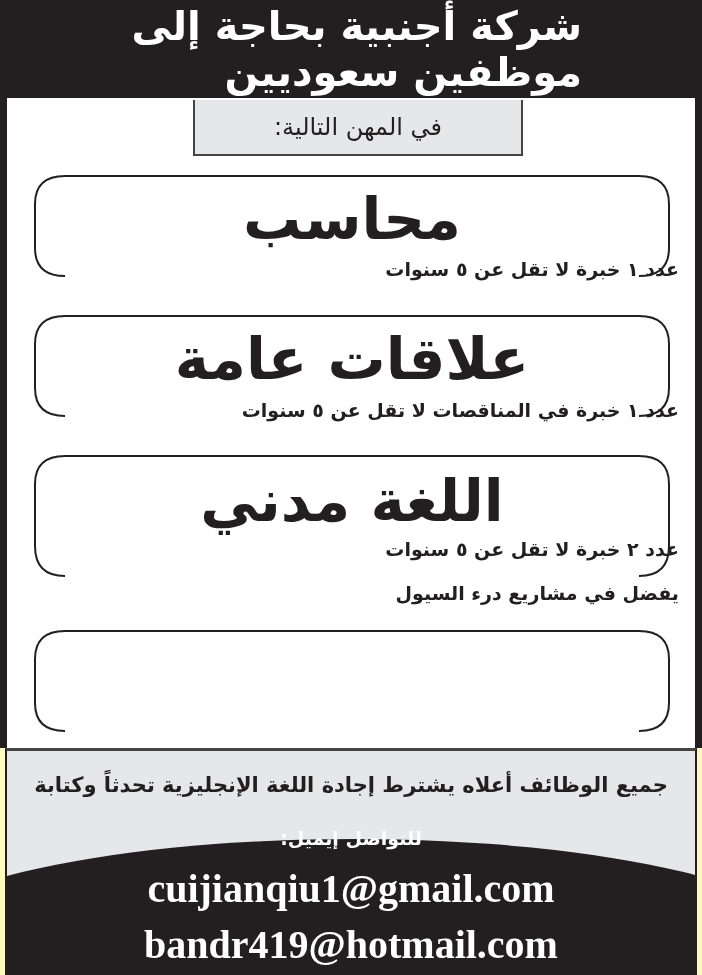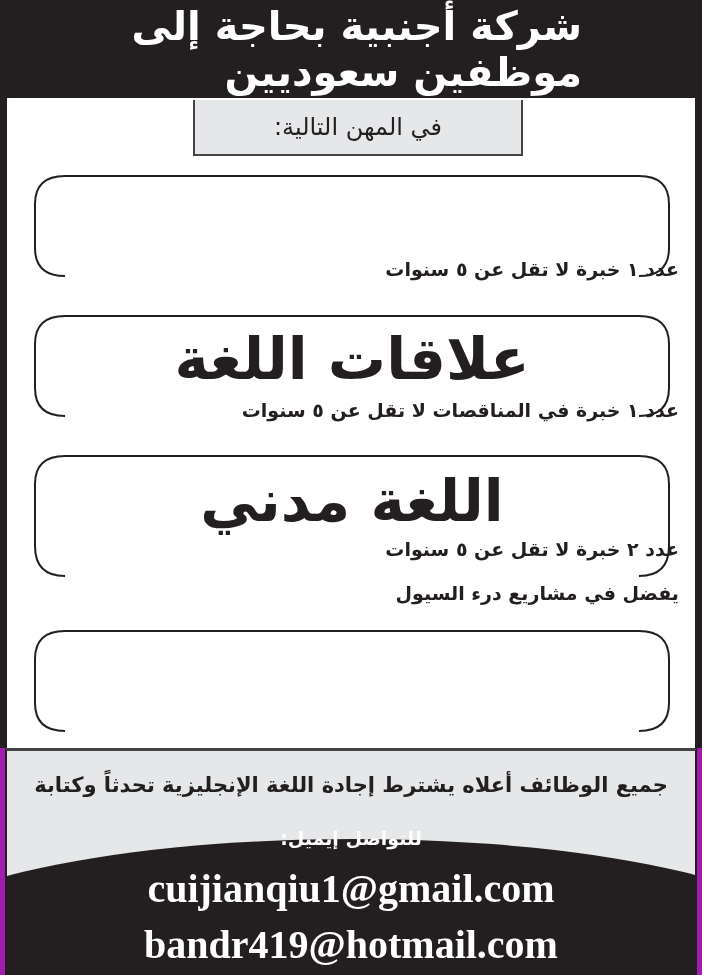--- a/index.html
+++ b/index.html
@@ -45,21 +45,21 @@
       color: #231f20; font-size: 58px; letter-spacing: 10px;
       line-height: 1;
     }
     .job-detail {
       position: absolute; left: 0; right: 0;
       font-family: "DejaVu Sans", sans-serif; font-weight: bold;
       color: #231f20; font-size: 19px; line-height: 1; text-align: right;
     }
     .footer {
       position: absolute; left: 0; top: 748px; width: 702px; height: 227px;
-      background: #a21caf;
+      background: #fef9c3;
     }
     .footer-gray {
       position: absolute; left: 5px; top: 0; width: 692px; height: 227px;
       background: #e6e7e8;
       border-top: 3px solid #444;
       border-left: 2px solid #231f20; border-right: 2px solid #231f20;
       overflow: hidden;
     }
     .arch {
       position: absolute; left: -120px; top: 88px; width: 932px; height: 400px;
@@ -96,28 +96,29 @@
   <div class="body-panel">
 
     <div class="subtitle-box">
       <span>في المهن التالية:</span>
     </div>
 
     <div class="job" style="top:70px;height:120px;">
       <svg class="frame" viewBox="0 0 654 120" preserveAspectRatio="none">
         <path d="M40,108 Q10,108 10,80 L10,36 Q10,8 40,8 L614,8 Q644,8 644,36 L644,80 Q644,108 614,108" fill="none" stroke="#231f20" stroke-width="2"></path>
       </svg>
+      <div class="job-title" style="top:22px;">محاسب</div>
       <div class="job-detail" style="top:92px;">عدد ١ خبرة لا تقل عن ٥ سنوات</div>
     </div>
 
     <div class="job" style="top:210px;height:125px;">
       <svg class="frame" viewBox="0 0 654 125" preserveAspectRatio="none">
         <path d="M40,108 Q10,108 10,80 L10,36 Q10,8 40,8 L614,8 Q644,8 644,36 L644,80 Q644,108 614,108" fill="none" stroke="#231f20" stroke-width="2"></path>
       </svg>
-      <div class="job-title" style="top:22px;">علاقات اللغة</div>
+      <div class="job-title" style="top:22px;">علاقات عامة</div>
       <div class="job-detail" style="top:93px;">عدد ١ خبرة في المناقصات لا تقل عن ٥ سنوات</div>
     </div>
 
     <div class="job" style="top:350px;height:165px;">
       <svg class="frame" viewBox="0 0 654 165" preserveAspectRatio="none">
         <path d="M40,128 Q10,128 10,98 L10,36 Q10,8 40,8 L614,8 Q644,8 644,36 L644,98 Q644,128 614,128" fill="none" stroke="#231f20" stroke-width="2"></path>
       </svg>
       <div class="job-title" style="top:24px;">اللغة مدني</div>
       <div class="job-detail" style="top:92px;">عدد ٢ خبرة لا تقل عن ٥ سنوات</div>
       <div class="job-detail" style="top:136px;">يفضل في مشاريع درء السيول</div>

